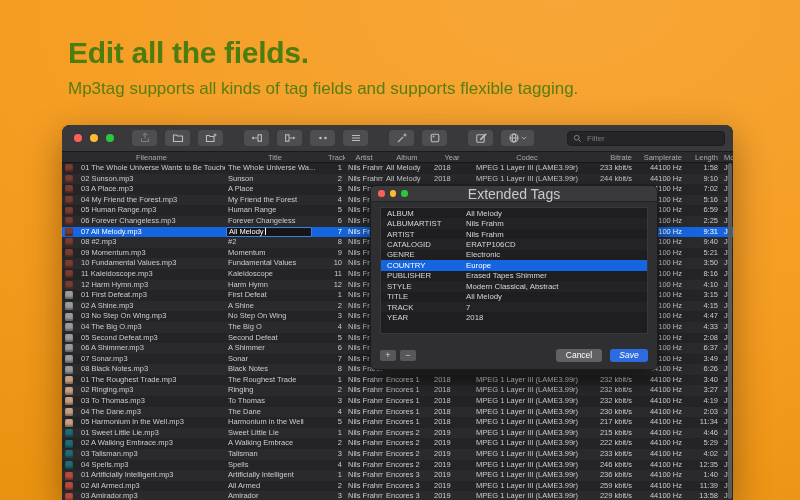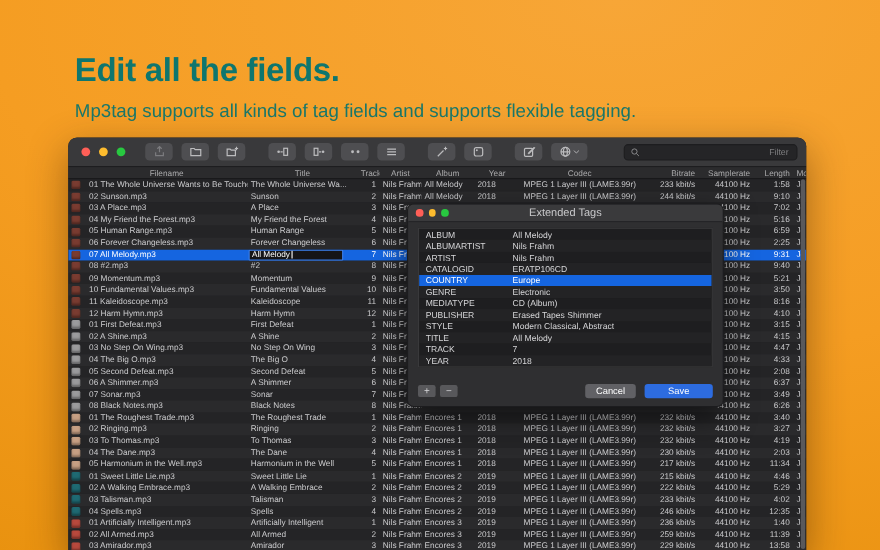--- a/index.html
+++ b/index.html
@@ -1,42 +1,42 @@
 <!DOCTYPE html>
 <html style="--sel: #1565e0; --save: #2d6ce0; --bg-top: #f7a637; --bg-deep: #e9920f;"><head>
 <meta charset="utf-8">
 <style>
   html,body{margin:0;padding:0;width:800px;height:500px;overflow:hidden;
     font-family:"Liberation Sans",sans-serif;
     -webkit-font-smoothing:antialiased;}
   body{background:
     radial-gradient(130% 120% at 70% 0%, var(--bg-top,#f7a637) 0%, #f59d22 55%, var(--bg-deep,#e9920f) 100%);}
   
-  .hero{position:absolute;left:68px;top:48px;color:#0f766e;}
+  .hero{position:absolute;left:68px;top:36px;color:#4d7c0f;}
   .hero h1{margin:0;font-size:30px;font-weight:800;letter-spacing:-.3px;}
   .hero p{margin:9px 0 0 0;font-size:17px;font-weight:400;opacity:.95;}
   
   .window{position:absolute;left:62px;top:125px;width:671px;height:375px;
     background:#242426;border-radius:8px 8px 0 0;overflow:hidden;
     box-shadow:0 12px 36px rgba(60,30,0,.45);}
   .toolbar{height:27px;background:#39393b;border-bottom:1px solid #1b1b1d;
     display:flex;align-items:center;padding:0 8px 0 12px;box-sizing:border-box;}
   .lights{display:flex;gap:8px;margin-right:18px;}
   .light{width:8px;height:8px;border-radius:50%;}
   .tb{width:25px;height:16px;border-radius:4px;background:#4e4e51;margin-right:8px;
     display:flex;align-items:center;justify-content:center;flex:none;}
   .tb svg{stroke:#bcbcbe;fill:none;stroke-width:1.1;}
   .tb.dim svg{opacity:.42;}
   .tb.wide{width:33px;}
   .gap{width:13px;flex:none;}
   .filter{margin-left:auto;width:158px;height:15px;border-radius:4px;background:#252527;
     border:1px solid #1d1d1f;display:flex;align-items:center;padding:0 5px;box-sizing:border-box;}
   .filter svg{stroke:#8a8a8c;fill:none;stroke-width:1.2;margin-right:3px;flex:none;}
   .filter input{background:transparent;border:none;outline:none;color:#cfcfd1;
-    font-size:8px;width:100%;font-family:"Liberation Sans",sans-serif;text-align:right;}
+    font-size:8px;width:100%;font-family:"Liberation Sans",sans-serif;}
   .filter input::placeholder{color:#7d7d7f;}
   
   .grid{display:grid;grid-template-columns:16px 147px 100px 20px 38px 48px 42px 108px 54px 50px 36px 12px;}
   .thead{height:10px;background:#2b2b2d;border-bottom:1px solid #161618;color:#a9a9ab;
     font-size:7.5px;align-items:center;}
   .thead .hc{padding:0 3px;white-space:nowrap;overflow:hidden;text-align:center;}
   .thead .hc.r{text-align:right;}
   .tbody{position:relative;height:338px;overflow:hidden;}
   .row{height:10.6px;align-items:center;color:#cbcbcd;font-size:7.5px;}
   .row:nth-child(odd){background:#242426;}
@@ -54,36 +54,36 @@
   .vscroll{position:absolute;right:1px;top:0;bottom:0;width:5px;}
   .vthumb{position:absolute;right:0;top:1px;bottom:1px;width:4px;border-radius:2px;background:#59595c;}
   
   .dialog{position:absolute;left:308px;top:60px;width:288px;height:185px;background:#2f2f31;
     border-radius:6px;box-shadow:0 10px 28px rgba(0,0,0,.55);z-index:10;overflow:hidden;
     border:1px solid #1c1c1e;box-sizing:border-box;}
   .dlg-titlebar{height:15px;background:#3a3a3c;border-bottom:1px solid #232325;
     display:flex;align-items:center;padding:0 7px;position:relative;}
   .dlg-lights{display:flex;gap:5px;}
   .dlg-light{width:6.5px;height:6.5px;border-radius:50%;}
-  .dlg-title{position:absolute;left:0;right:0;text-align:center;color:#c9c9cb;font-size:10px;}
+  .dlg-title{position:absolute;left:0;right:0;text-align:center;color:#c9c9cb;font-size:14px;}
   .dlg-panel{position:absolute;left:9px;right:9px;top:21px;height:127px;background:#1e1e20;
     border:1px solid #39393b;box-sizing:border-box;overflow:hidden;}
   .fieldrow{display:grid;grid-template-columns:85px 1fr;height:10.45px;align-items:center;
     color:#d6d6d8;font-size:7.8px;}
   .fieldrow:nth-child(even){background:#232325;}
   .fieldrow.selected{background:var(--sel,#1565e0);color:#fff;}
   .fieldrow .fl{padding-left:6px;white-space:nowrap;overflow:hidden;}
   .fieldrow .fv{white-space:nowrap;overflow:hidden;}
   .dlg-footer{position:absolute;left:9px;right:9px;bottom:7px;height:14px;
     display:flex;align-items:center;}
   .pm{width:16px;height:11px;background:#58585b;border-radius:2px;color:#d8d8da;
     font-size:9px;line-height:10px;text-align:center;margin-right:4px;}
   .btn{height:13px;border-radius:3px;font-size:8.5px;line-height:13px;text-align:center;color:#fff;}
   .btn.cancel{width:46px;background:#616165;margin-left:auto;margin-right:8px;}
-  .btn.save{width:62px;background:var(--save,#2d6ce0);}
+  .btn.save{width:38px;background:var(--save,#2d6ce0);font-style:italic;}
 </style>
 </head>
 <body>
 
 <div class="hero">
   <h1>Edit all the fields.</h1>
   <p>Mp3tag supports all kinds of tag fields and supports flexible tagging.</p>
 </div>
 
 <div class="window">
@@ -763,31 +763,27 @@
           <div class="fv">Nils Frahm</div>
         </div>
         <div class="fieldrow">
           <div class="fl">ARTIST</div>
           <div class="fv">Nils Frahm</div>
         </div>
         <div class="fieldrow">
           <div class="fl">CATALOGID</div>
           <div class="fv">ERATP106CD</div>
         </div>
+        <div class="fieldrow">
+          <div class="fl">GENRE</div>
+          <div class="fv">Electronic</div>
+        </div>
         <div class="fieldrow selected">
           <div class="fl">COUNTRY</div>
           <div class="fv">Europe</div>
-        </div>
-        <div class="fieldrow">
-          <div class="fl">GENRE</div>
-          <div class="fv">Electronic</div>
-        </div>
-        <div class="fieldrow">
-          <div class="fl">MEDIATYPE</div>
-          <div class="fv">CD (Album)</div>
         </div>
         <div class="fieldrow">
           <div class="fl">PUBLISHER</div>
           <div class="fv">Erased Tapes Shimmer</div>
         </div>
         <div class="fieldrow">
           <div class="fl">STYLE</div>
           <div class="fv">Modern Classical, Abstract</div>
         </div>
         <div class="fieldrow">

